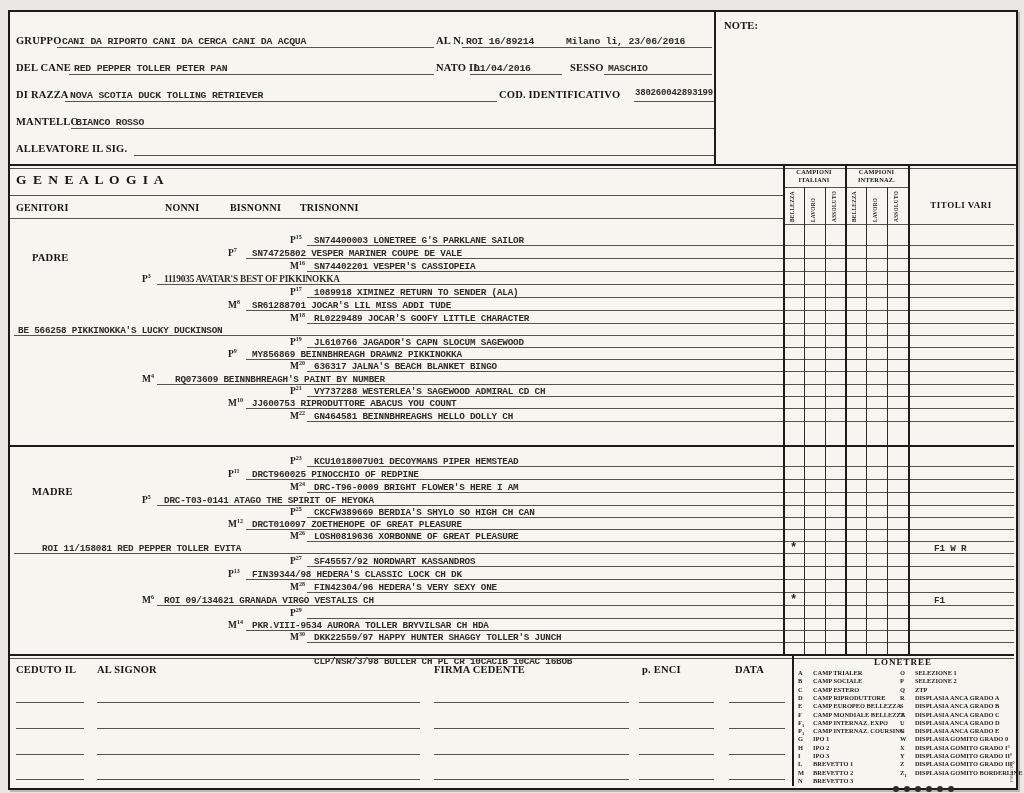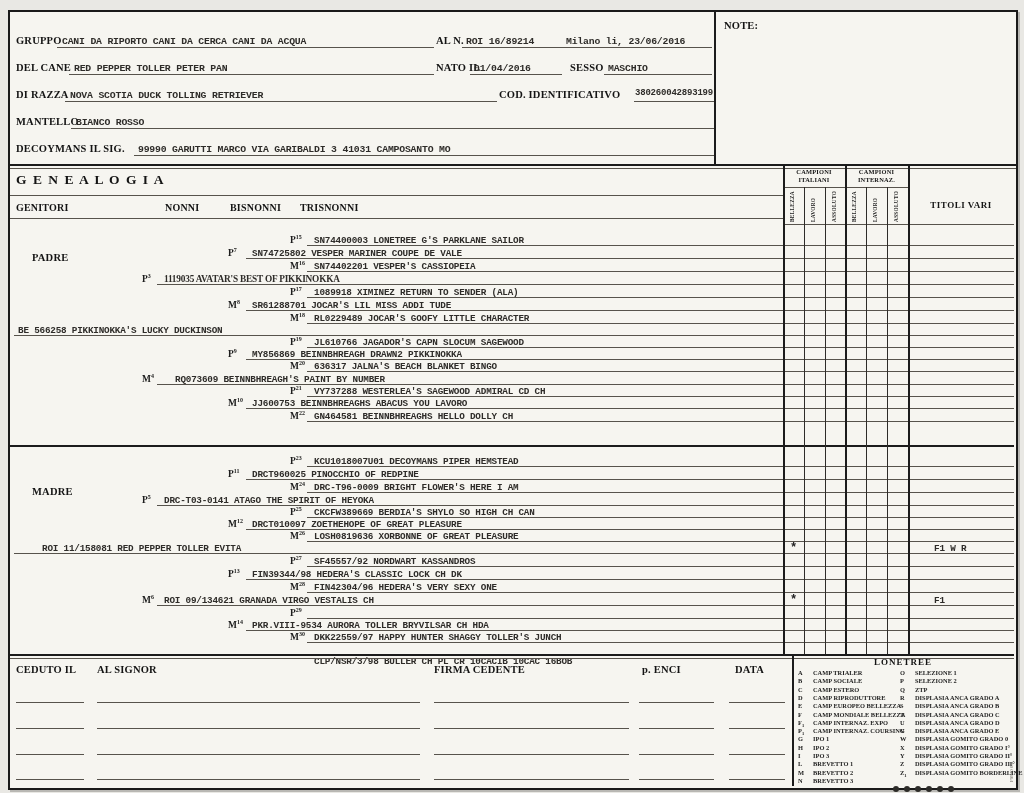--- a/index.html
+++ b/index.html
@@ -55,22 +55,21 @@
     <span class="val" style="left:598px;top:51px">MASCHIO</span>
 
     <span class="lbl" style="left:6px;top:77px">DI RAZZA</span>
     <span class="val" style="left:60px;top:78px">NOVA SCOTIA DUCK TOLLING RETRIEVER</span>
     <span class="lbl" style="left:489px;top:77px">COD. IDENTIFICATIVO</span>
     <span class="val sm" style="left:625px;top:76px">380260042893199</span>
 
     <span class="lbl" style="left:6px;top:104px">MANTELLO</span>
     <span class="val" style="left:66px;top:105px">BIANCO ROSSO</span>
 
-    <span class="lbl" style="left:6px;top:131px">DECOYMANS IL SIG.</span>
-    <span class="val" style="left:128px;top:132px">99990 GARUTTI MARCO VIA GARIBALDI 3 41031 CAMPOSANTO MO</span>
+    <span class="lbl" style="left:6px;top:131px">ALLEVATORE IL SIG.</span>
 
     <span class="lbl" style="left:714px;top:8px">NOTE:</span>
 
     <span class="lbl big" style="left:6px;top:160px">G E N E A L O G I A</span>
     <span class="lbl col" style="left:6px;top:190px">GENITORI</span>
     <span class="lbl col" style="left:155px;top:190px">NONNI</span>
     <span class="lbl col" style="left:220px;top:190px">BISNONNI</span>
     <span class="lbl col" style="left:290px;top:190px">TRISNONNI</span>
 
     <div class="champ-title" style="left:773px;top:156px;width:62px">CAMPIONI ITALIANI</div>
@@ -162,21 +161,21 @@
           <div class="ptxt" style="left: 154px; top: 362px; padding-left: 11px;">RQ073609 BEINNBHREAGH'S PAINT BY NUMBER</div>
         </div>
         <div style="position: absolute; inset: 0px;">
           <div class="line" style="left: 297px; top: 384px; width: 707px;"></div>
           <div class="ptag" style="left: 280px; top: 373px;">P<sup>21</sup></div>
           <div class="ptxt" style="left: 304px; top: 374px;">VY737288 WESTERLEA'S SAGEWOOD ADMIRAL CD CH</div>
         </div>
         <div style="position: absolute; inset: 0px;">
           <div class="line" style="left: 236px; top: 396px; width: 768px;"></div>
           <div class="ptag" style="left: 218px; top: 385px;">M<sup>10</sup></div>
-          <div class="ptxt" style="left: 242px; top: 386px;">JJ600753 BEINNBHREAGHS ABACUS YOU LAVORO</div>
+          <div class="ptxt" style="left: 242px; top: 386px;">JJ600753 RIPRODUTTORE ABACUS YOU COUNT</div>
         </div>
         <div style="position: absolute; inset: 0px;">
           <div class="line" style="left: 297px; top: 409px; width: 707px;"></div>
           <div class="ptag" style="left: 280px; top: 398px;">M<sup>22</sup></div>
           <div class="ptxt" style="left: 304px; top: 399px;">GN464581 BEINNBHREAGHS HELLO DOLLY CH</div>
         </div>
         <div style="position: absolute; inset: 0px;">
           <div class="line" style="left: 297px; top: 454px; width: 707px;"></div>
           <div class="ptag" style="left: 280px; top: 443px;">P<sup>23</sup></div>
           <div class="ptxt" style="left: 304px; top: 444px;">KCU1018007U01 DECOYMANS PIPER HEMSTEAD</div>

